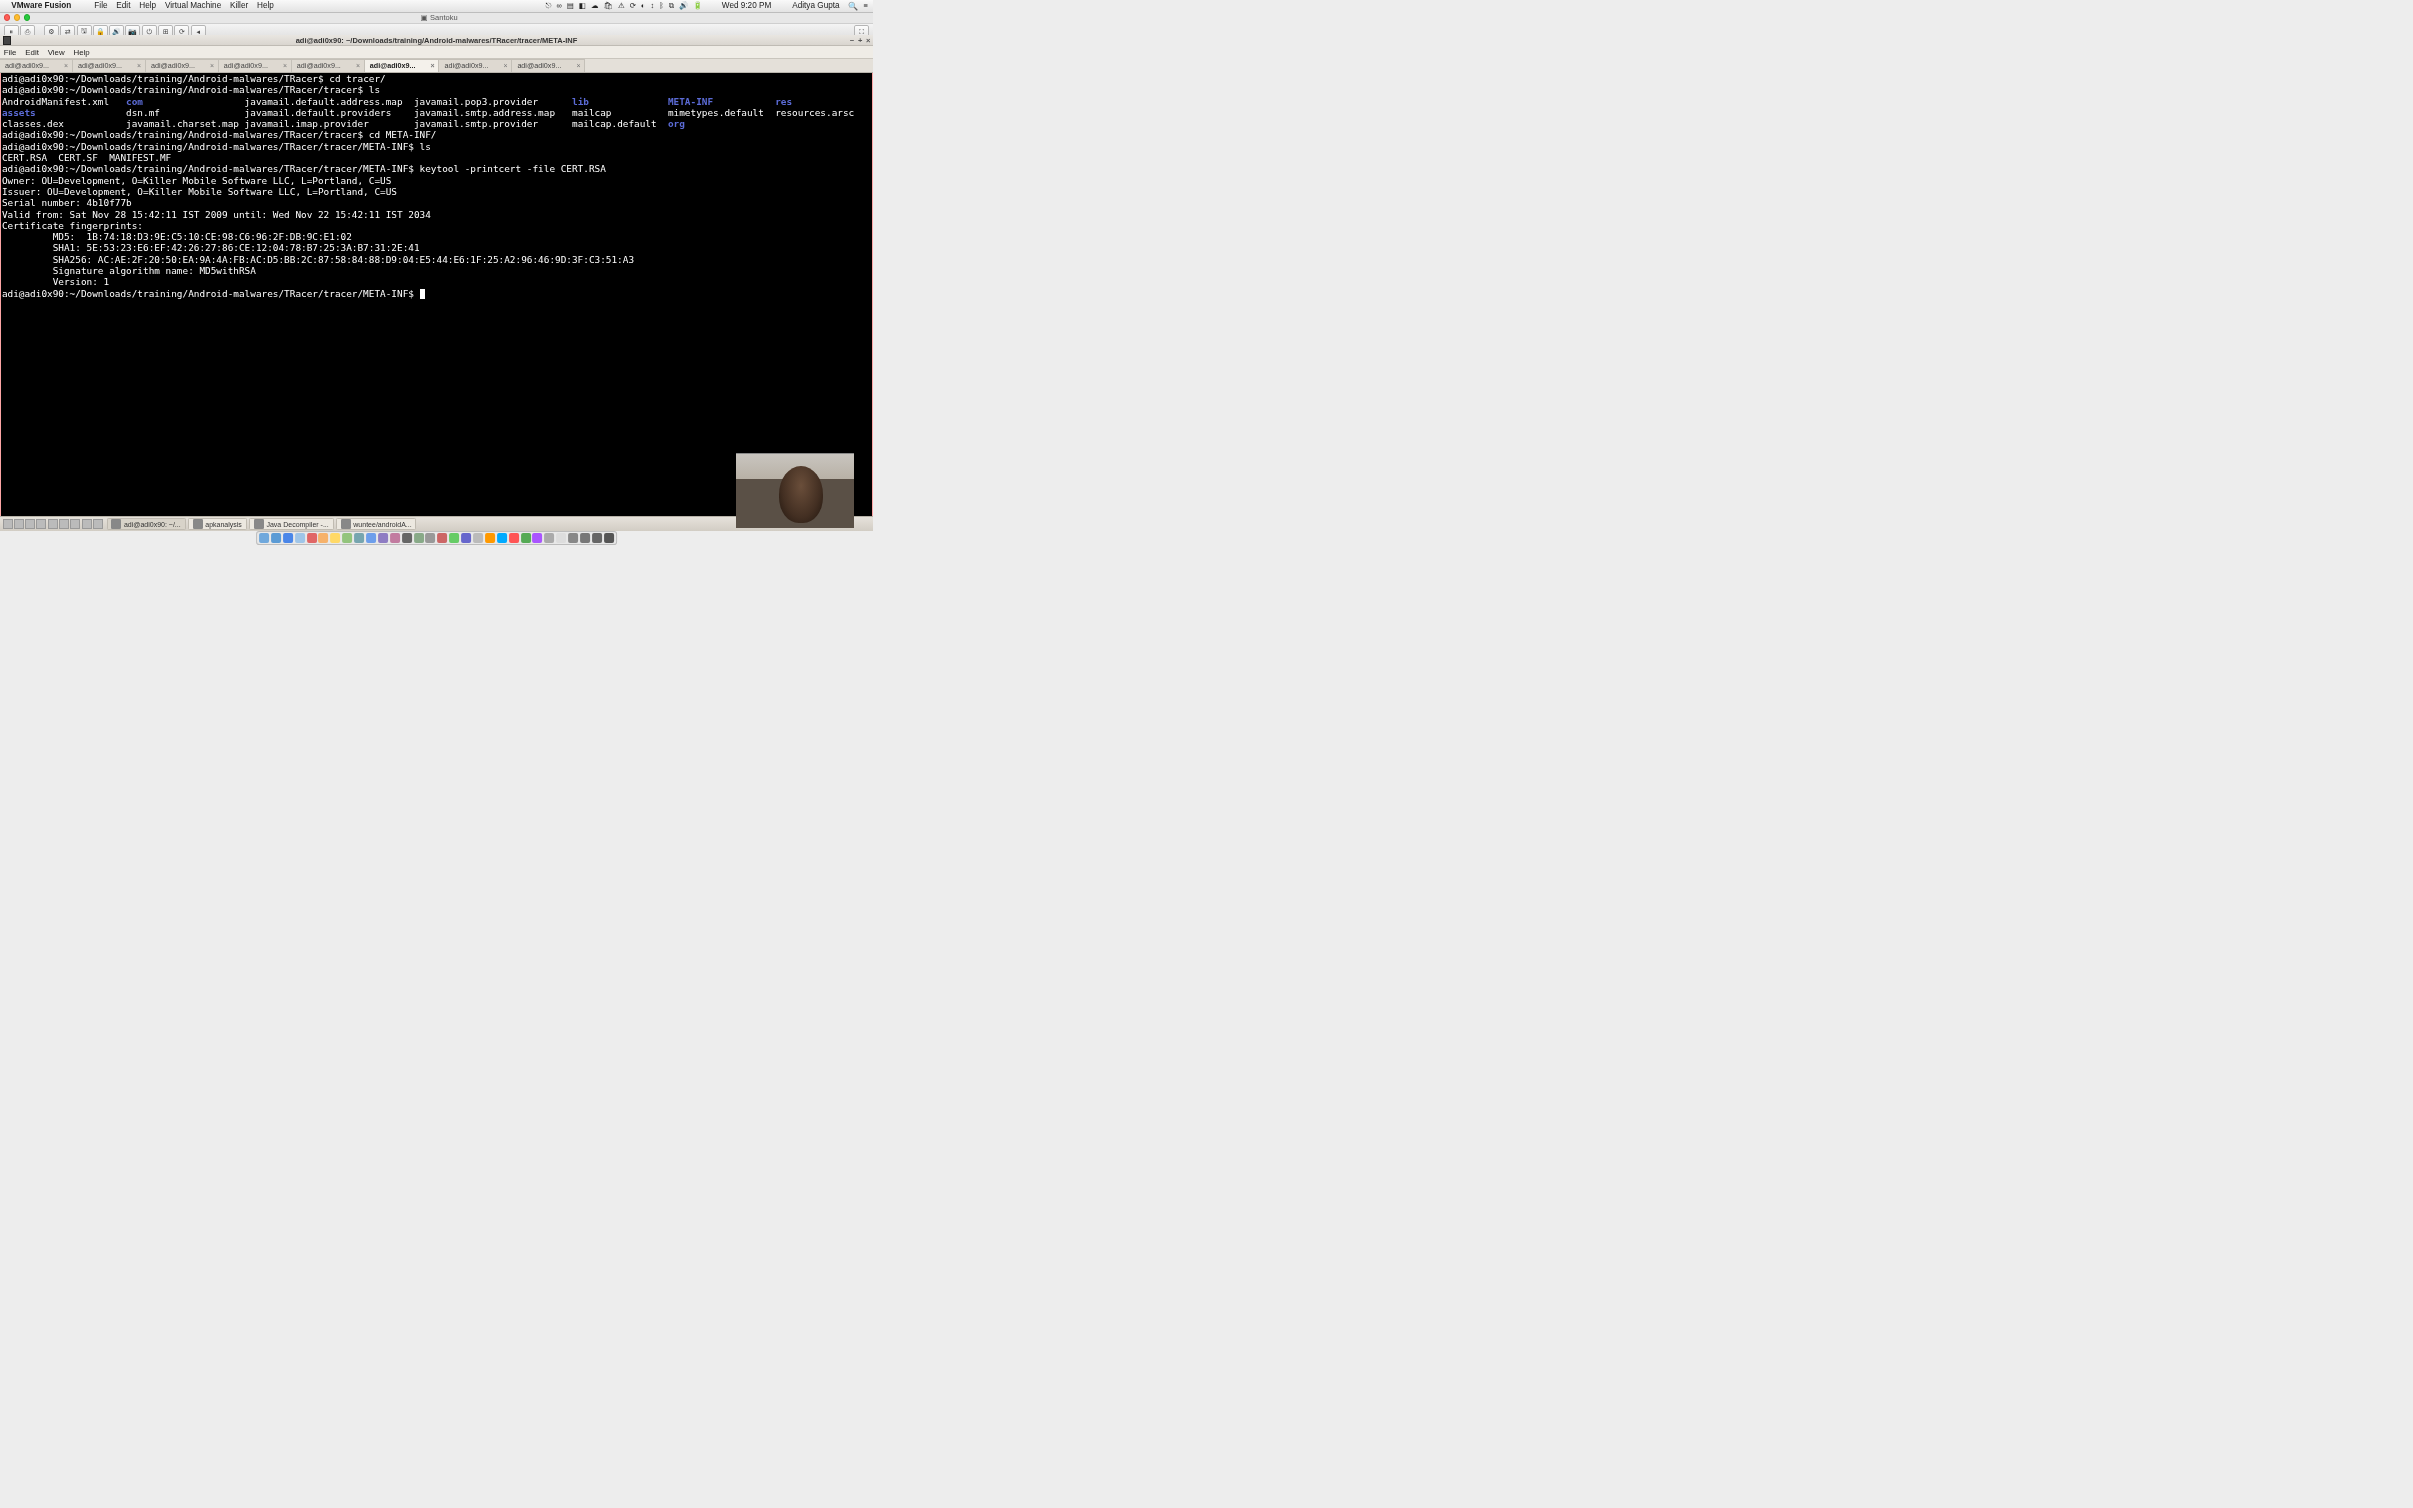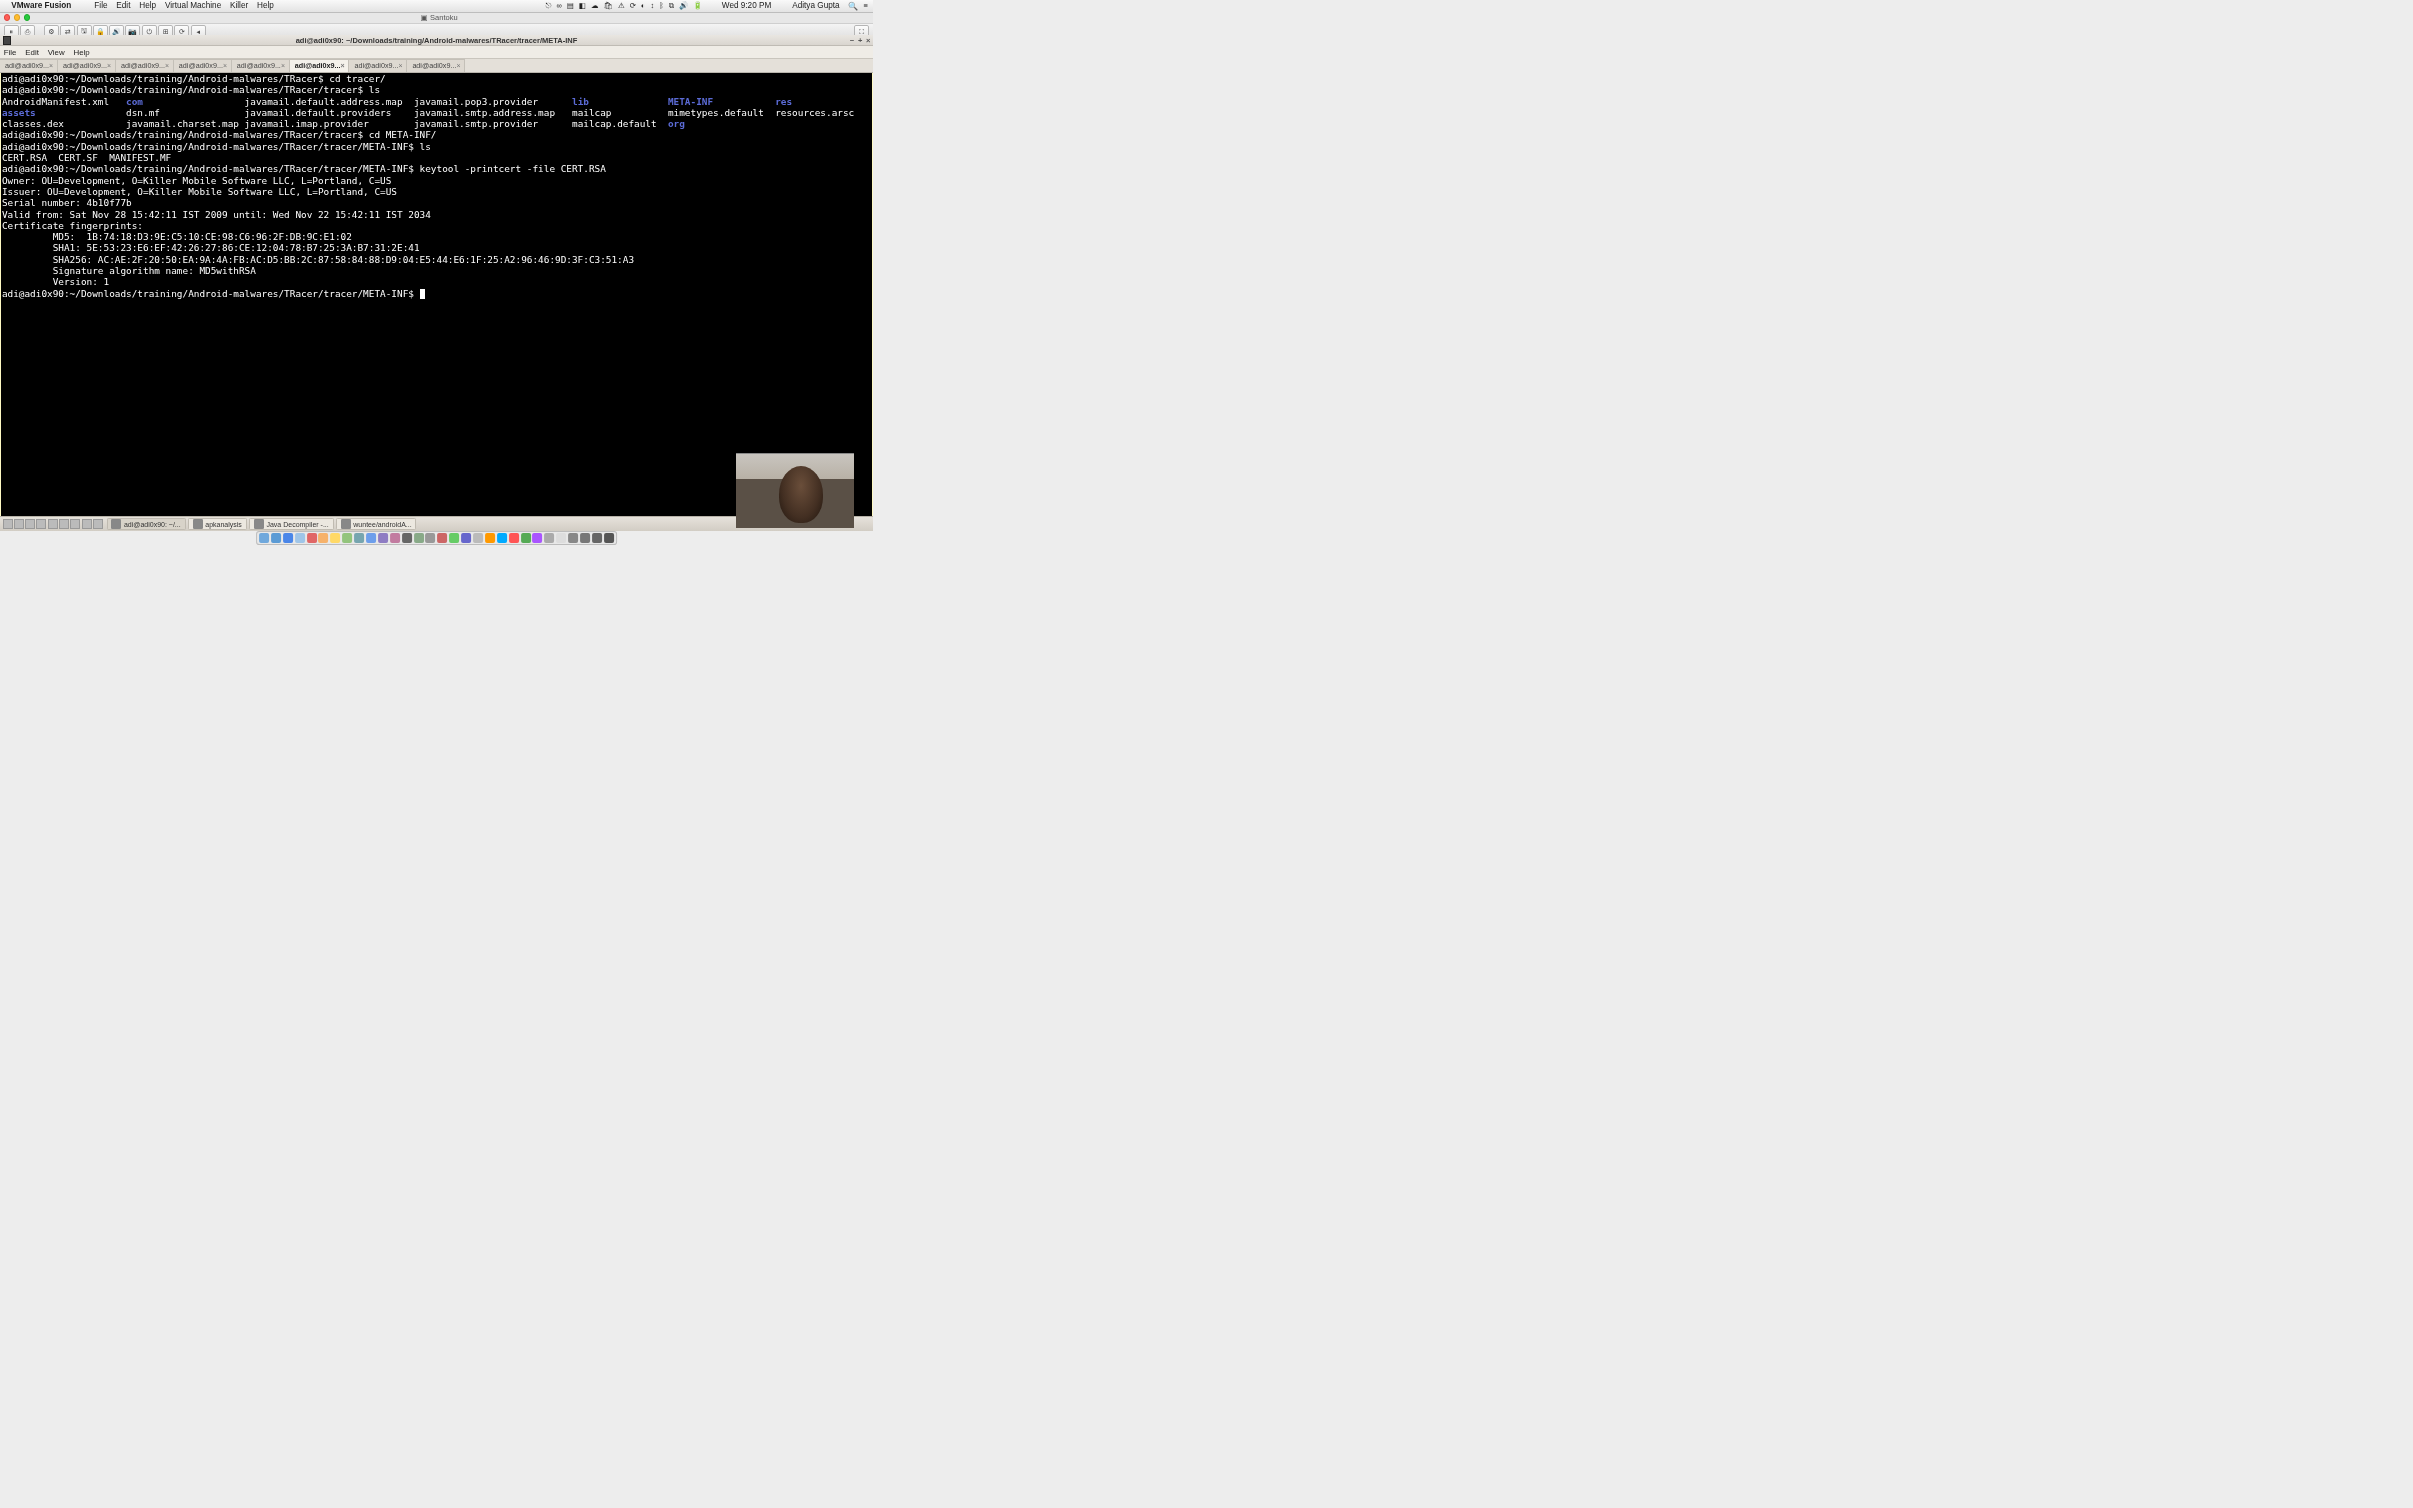--- a/index.html
+++ b/index.html
@@ -73,21 +73,21 @@
     font-size: 7px; color: #444;
   }
   .vm-toolbar .sep { width: 6.3px; }
   .vm-toolbar .spacer { flex: 1; }
 
   
   .guest {
     position: absolute;
     top: 35px;
     left: 0; right: 0; bottom: 15px;
-    background: #fef9c3;
+    background: #fca5a5;
   }
 
   .term-window {
     position: absolute;
     left: 0; right: 0; top: 0; bottom: 0;
   }
 
   .term-titlebar {
     height: 11.3px;
     background: linear-gradient(#e9e6e1,#d9d5cf);
@@ -124,21 +124,21 @@
     padding-left: 0;
     font-size: 7.2px;
   }
   .term-tab {
     display: flex; align-items: center;
     padding: 0 3.8px 0 5px;
     border-right: 0.6px solid #c4c0b8;
     border-top: 0.6px solid #c4c0b8;
     background: #ded9d1;
     color: #444;
-    gap: 0;
+    gap: 15px;
     min-width: 57px;
   }
   .term-tab.active {
     background: #f4f1eb;
     color: #222;
     font-weight: 600;
   }
   .term-tab .close-x {
     font-size: 7px; color: #777;
   }

